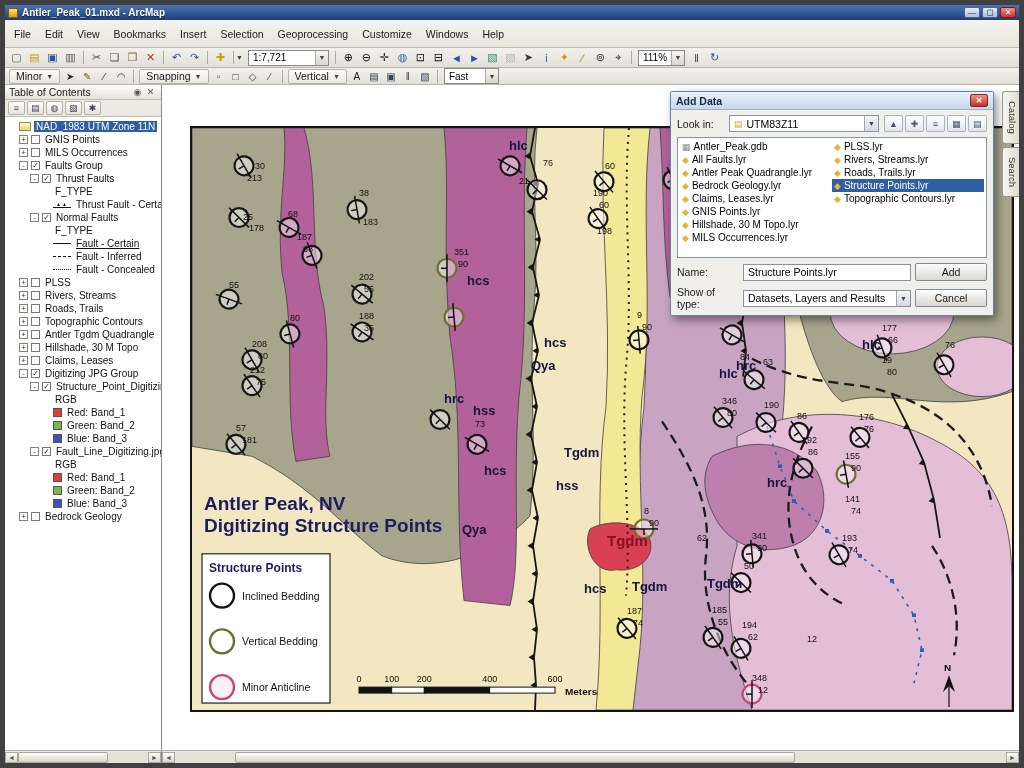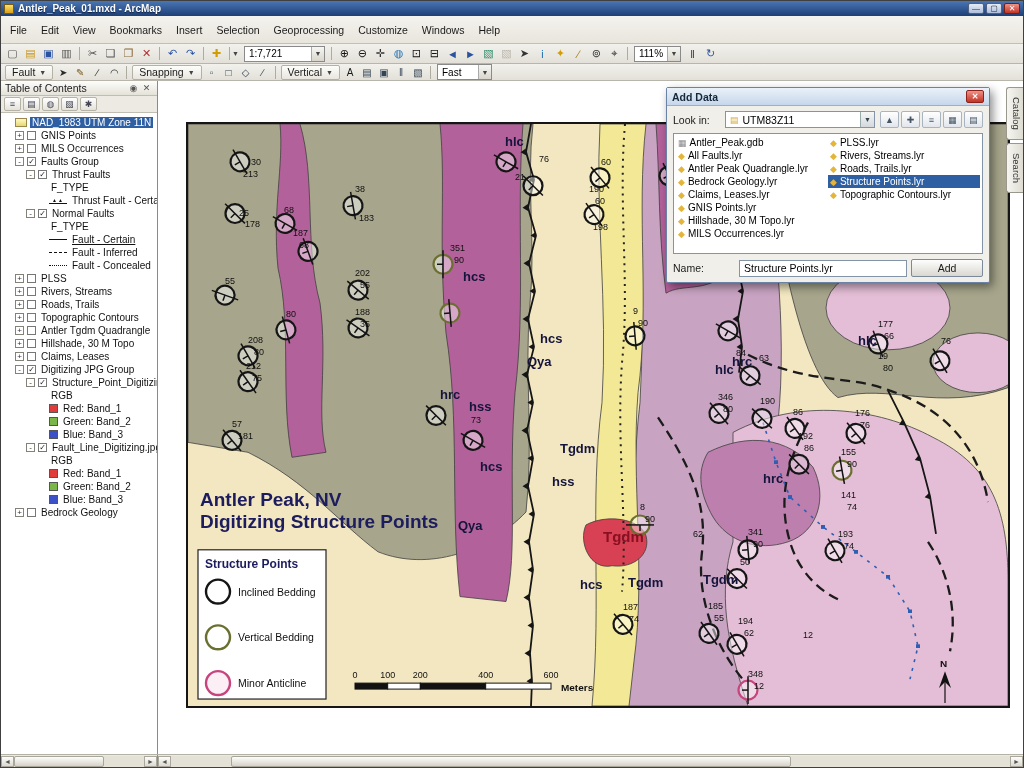--- a/index.html
+++ b/index.html
@@ -1,17 +1,17 @@
 <!DOCTYPE html>
 <html><head>
 <meta charset="utf-8">
 <style>
 *{margin:0;padding:0;box-sizing:border-box;font-family:"Liberation Sans",sans-serif}
 html,body{width:1024px;height:768px;overflow:hidden;background:#d4d0c8}
-#app{position:relative;width:1024px;height:768px;display:flex;flex-direction:column;border:1px solid #404040;background:#ece9e0}
+#app{position:relative;width:1024px;height:768px;display:flex;flex-direction:column;border:5px solid #404040;background:#ece9e0}
 
 .titlebar{height:15px;background:linear-gradient(#4a76b4,#1d3f77);color:#fff;display:flex;align-items:center;padding:0 3px;font-size:10px;gap:4px;flex:none}
 .app-ic{width:10px;height:10px;background:linear-gradient(#ffe066,#d8a018);border:1px solid #7a5c10;flex:none}
 .title-text{font-weight:bold;text-shadow:0 1px 1px #102040}
 .win-btns{margin-left:auto;display:flex;gap:2px}
 .wbtn{width:16px;height:11px;background:linear-gradient(#e6ecf6,#aebedc);border:1px solid #51617f;color:#123;font-size:8px;line-height:9px;text-align:center;border-radius:2px}
 .wbtn.close{background:linear-gradient(#f09186,#c23325);color:#fff;border-color:#7c1d12}
 
 .menubar{height:28px;display:flex;align-items:center;background:linear-gradient(#f4f3ee,#e7e5dc);border-bottom:1px solid #c2bfb4;padding:0 2px;flex:none}
 .menu-item{font-size:10.5px;color:#1a1a1a;padding:1px 7px}
@@ -173,21 +173,21 @@
       <span class="tsep"></span>
       <span class="combo">
         <span class="cval" style="min-width: 30px;">111%</span>
         <span class="arr">▼</span>
       </span>
       <span class="tbtn" style="color: rgb(51, 51, 51);">‖</span>
       <span class="tbtn" style="color: rgb(42, 82, 160);">↻</span>
     </div>
   <div class="toolbar" id="tb2">
       <span class="ddbtn">
-        <span>Fault</span>
+        <span>Minor</span>
         <span class="ddarr">▼</span>
       </span>
       <span class="tbtn" style="color: rgb(43, 43, 43);">➤</span>
       <span class="tbtn" style="color: rgb(122, 90, 26);">✎</span>
       <span class="tbtn" style="color: rgb(43, 43, 43);">∕</span>
       <span class="tbtn" style="color: rgb(43, 43, 43);">◠</span>
       <span class="tsep"></span>
       <span class="ddbtn">
         <span>Snapping</span>
         <span class="ddarr">▼</span>
@@ -812,20 +812,28 @@
               <div class="fitem">
                 <span class="fic-lyr">◆</span>
                 <span>Topographic Contours.lyr</span>
               </div>
             </div>
           <div class="dlg-row">
             <span class="dlg-label">Name:</span>
             <span class="dlg-input">Structure Points.lyr</span>
             <span class="dlg-btn">Add</span>
           </div>
+          <div class="dlg-row">
+            <span class="dlg-label">Show of type:</span>
+            <span class="dlg-select">
+              <span class="cval">Datasets, Layers and Results</span>
+              <span class="arr">▼</span>
+            </span>
+            <span class="dlg-btn">Cancel</span>
+          </div>
         </div>
       </div>
 
       <div class="side-tabs" id="sidetabs">
           <div class="stab">Catalog</div>
           <div class="stab">Search</div>
         </div>
     </div>
   </div>
 

